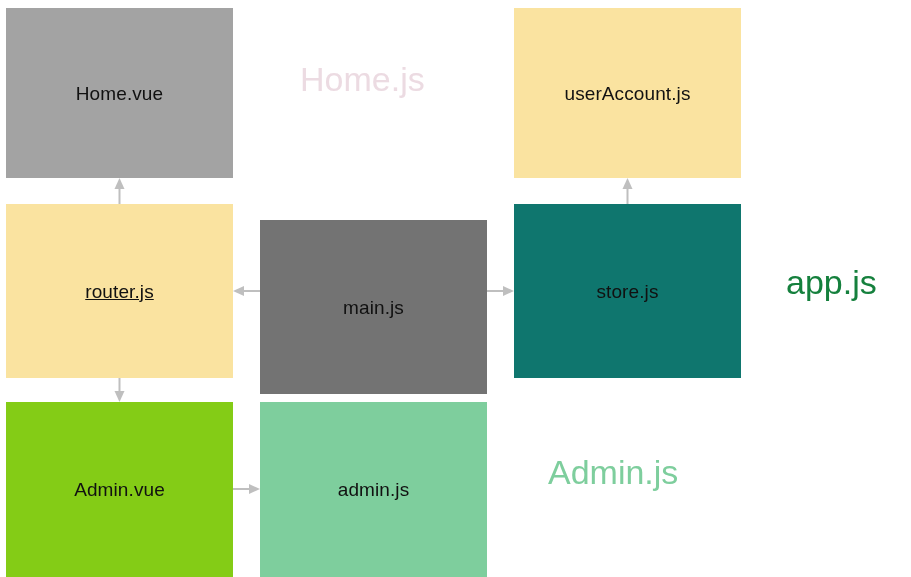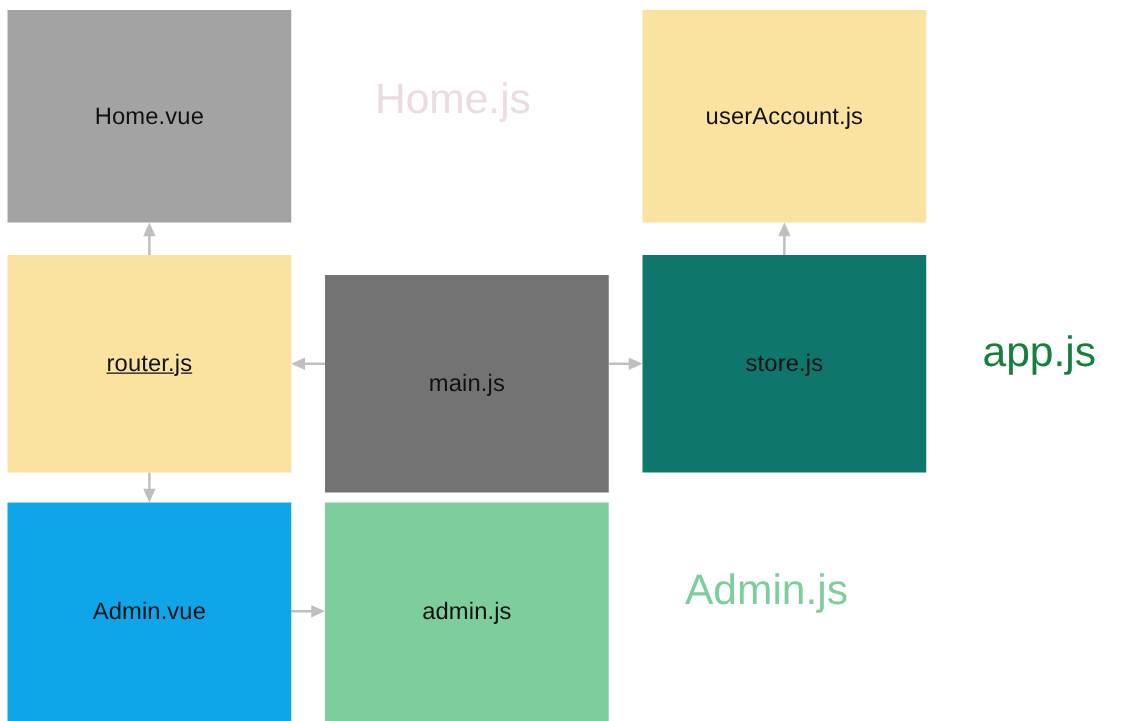--- a/index.html
+++ b/index.html
@@ -30,21 +30,21 @@
     font-weight: 400;
     letter-spacing: 0.1px;
     line-height: 1;
     user-select: none;
   }
   .node-home-vue   { left: 6px;   top: 8px;   width: 227px; height: 170px; background: #a3a3a3; }
   .node-useraccount{ left: 514px; top: 8px;   width: 227px; height: 170px; background: #fae3a0; }
   .node-router     { left: 6px;   top: 204px; width: 227px; height: 174px; background: #fae3a0; text-decoration: underline; }
   .node-main       { left: 260px; top: 204px; width: 227px; height: 174px; background: #737373; margin-top: 16px; }
   .node-store      { left: 514px; top: 204px; width: 227px; height: 174px; background: #0f766e; }
-  .node-admin-vue  { left: 6px;   top: 402px; width: 227px; height: 175px; background: #0ea5e9; }
+  .node-admin-vue  { left: 6px;   top: 402px; width: 227px; height: 175px; background: #84cc16; }
   .node-admin-js   { left: 260px; top: 402px; width: 227px; height: 175px; background: #7ece9d; }
 
   .group-label {
     position: absolute;
     font-family: "Liberation Sans", sans-serif;
     font-size: 34px;
     font-weight: 400;
     line-height: 1;
     white-space: nowrap;
     user-select: none;

